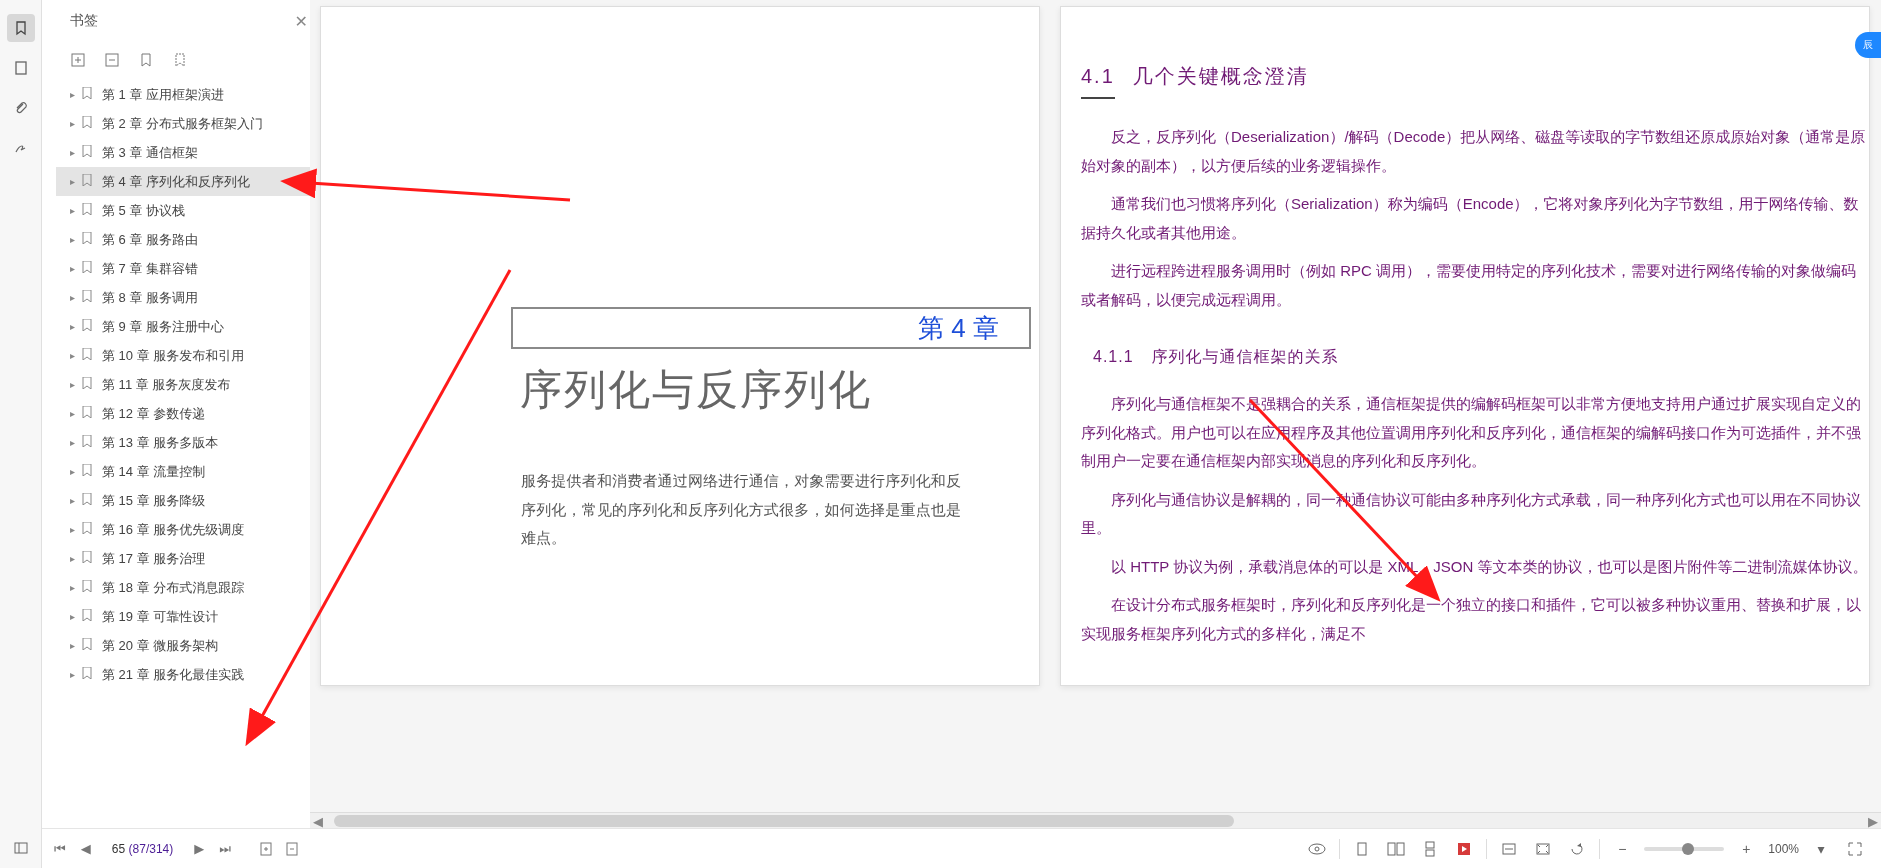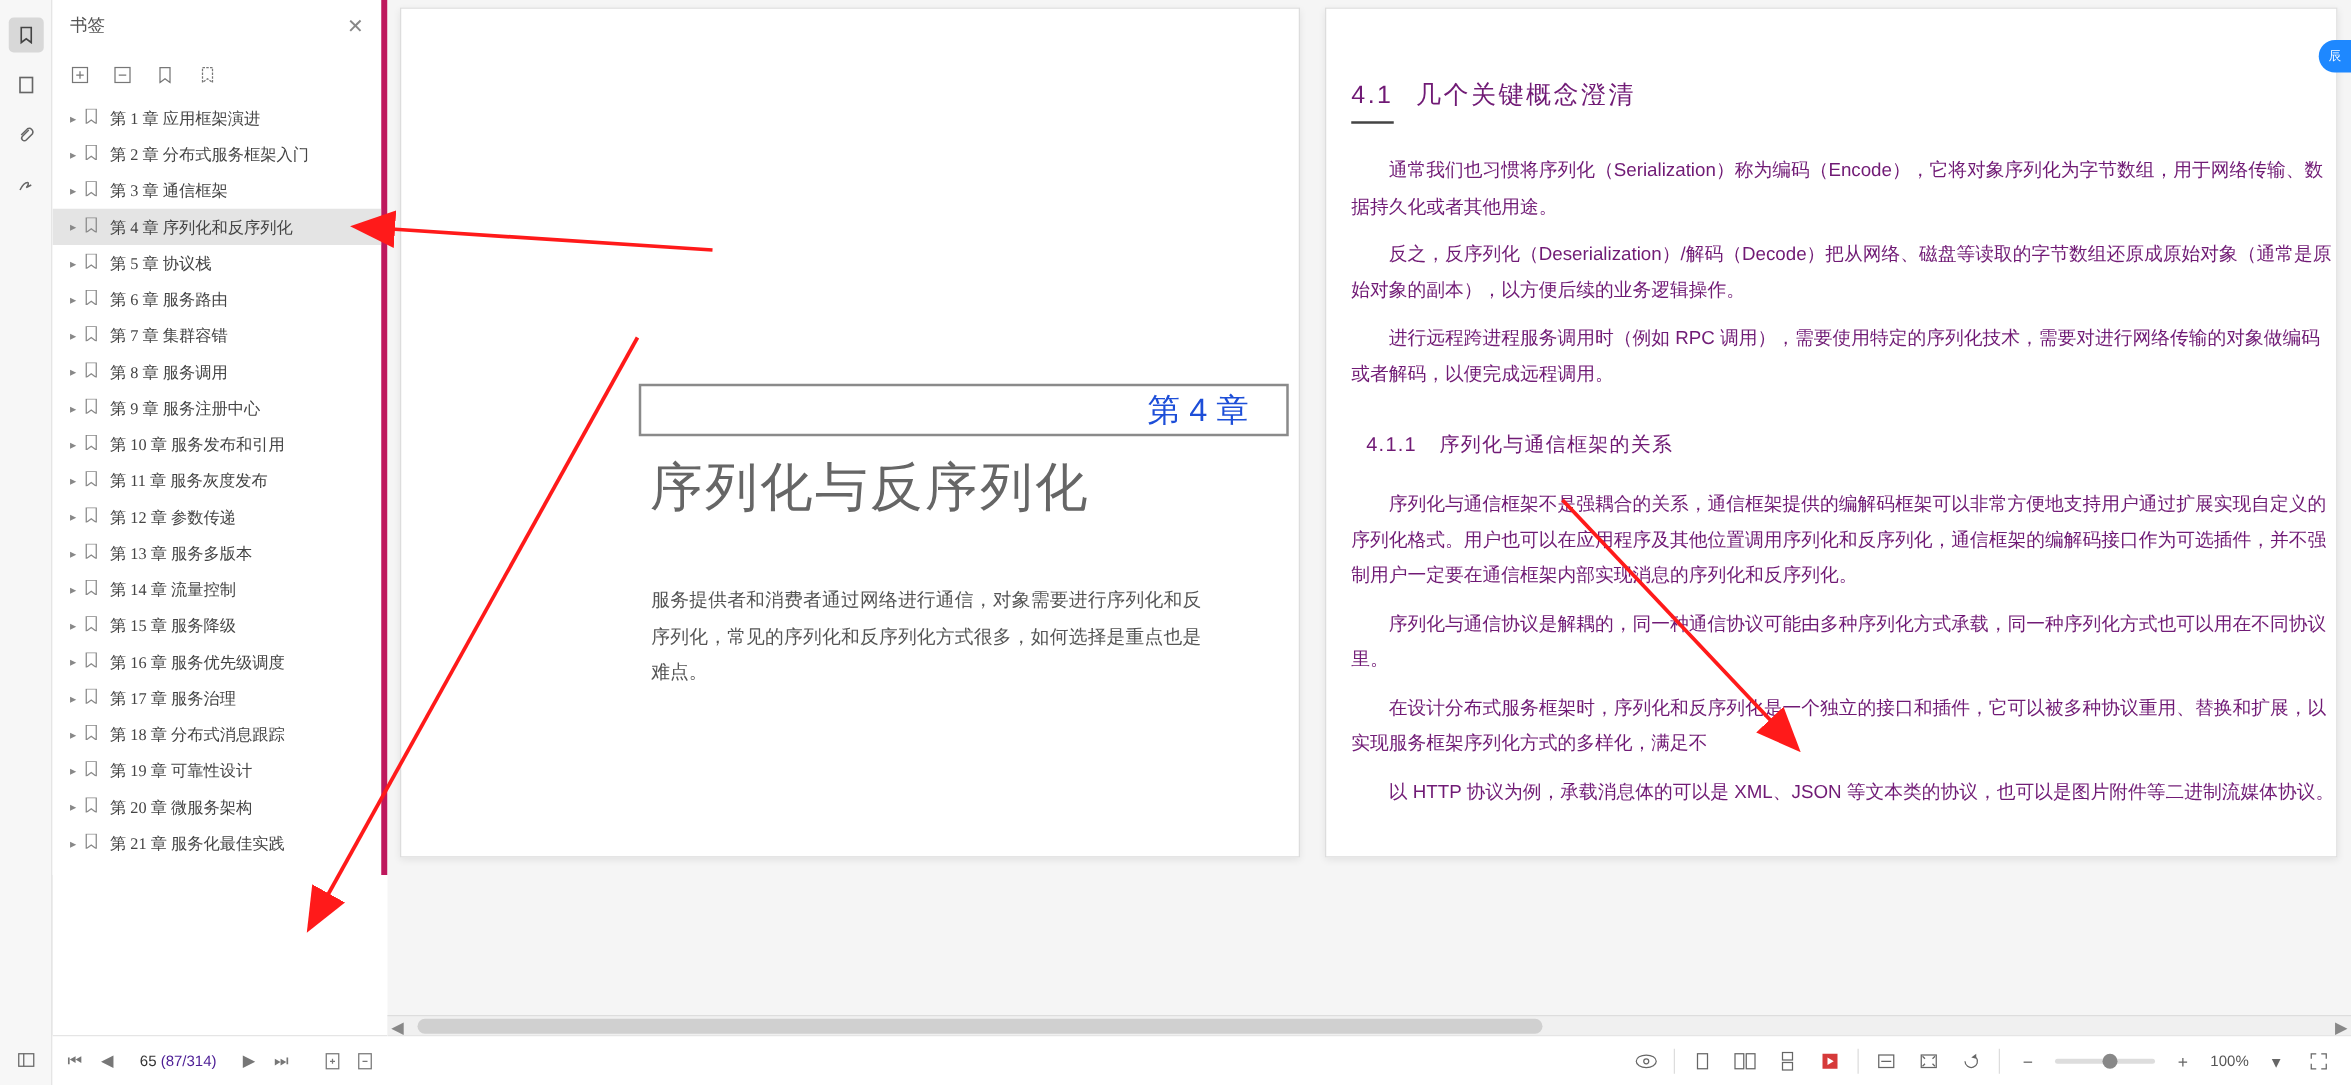--- a/index.html
+++ b/index.html
@@ -5,21 +5,21 @@
   * { box-sizing: border-box; margin: 0; padding: 0; }
   body { font-family: "Microsoft YaHei", sans-serif; font-size: 13px; color: #333; background: #fff; width: 1881px; height: 868px; overflow: hidden; position: relative; }
   
   
   .left-rail { position: absolute; left: 0; top: 0; width: 42px; height: 868px; background: #f7f7f7; border-right: 1px solid #e0e0e0; display: flex; flex-direction: column; align-items: center; padding-top: 8px; }
   .left-rail .rail-icon { width: 28px; height: 28px; margin: 6px 0; display: flex; align-items: center; justify-content: center; border-radius: 4px; cursor: pointer; color: #666; }
   .left-rail .rail-icon.active { background: #d8d8d8; color: #444; }
   .left-rail .spacer { flex: 1; }
   
   
-  .sidebar { position: absolute; left: 42px; top: 0; width: 268px; height: 700px; background: #fff; border-right: 5px solid #be185d; display: flex; flex-direction: column; font-family: Liberation Serif, serif; }
+  .sidebar { position: absolute; left: 56px; top: 0; width: 268px; height: 700px; background: #fff; border-right: 2px solid #be185d; display: flex; flex-direction: column; }
   .sidebar-header { height: 42px; display: flex; align-items: center; justify-content: space-between; padding: 0 14px; }
   .sidebar-header .title { font-size: 14px; color: #555; }
   .sidebar-header .close { cursor: pointer; color: #888; font-size: 16px; }
   .sidebar-toolbar { height: 36px; display: flex; align-items: center; padding: 0 12px; gap: 14px; }
   .sidebar-toolbar .tb-icon { width: 20px; height: 20px; display: flex; align-items: center; justify-content: center; cursor: pointer; color: #777; }
   .bookmark-list { flex: 1; overflow-y: auto; padding: 2px 0; }
   .bookmark-item { display: flex; align-items: center; height: 29px; padding-left: 14px; cursor: pointer; font-size: 13px; color: #444; }
   .bookmark-item.selected { background: #e4e4e4; }
   .bookmark-item .arrow { width: 10px; color: #888; font-size: 10px; margin-right: 2px; }
   .bookmark-item .bm-icon { width: 14px; margin-right: 6px; color: #888; }
@@ -305,28 +305,28 @@
 
 <div class="doc-area">
   <div class="page left-page">
     <div class="chapter-box">第 4 章</div>
     <div class="chapter-title">序列化与反序列化</div>
     <div class="chapter-intro">服务提供者和消费者通过网络进行通信，对象需要进行序列化和反序列化，常见的序列化和反序列化方式很多，如何选择是重点也是难点。</div>
   </div>
   <div class="page right-page">
     <div class="sec">
       <div class="sec-h1"><span class="num">4.1</span><span>几个关键概念澄清</span></div>
+      <p>反之，反序列化（Deserialization）/解码（Decode）把从网络、磁盘等读取的字节数组还原成原始对象（通常是原始对象的副本），以方便后续的业务逻辑操作。</p>
       <p>通常我们也习惯将序列化（Serialization）称为编码（Encode），它将对象序列化为字节数组，用于网络传输、数据持久化或者其他用途。</p>
-      <p>反之，反序列化（Deserialization）/解码（Decode）把从网络、磁盘等读取的字节数组还原成原始对象（通常是原始对象的副本），以方便后续的业务逻辑操作。</p>
       <p>进行远程跨进程服务调用时（例如 RPC 调用），需要使用特定的序列化技术，需要对进行网络传输的对象做编码或者解码，以便完成远程调用。</p>
       <div class="sec-h2"><span class="num">4.1.1</span><span>序列化与通信框架的关系</span></div>
       <p>序列化与通信框架不是强耦合的关系，通信框架提供的编解码框架可以非常方便地支持用户通过扩展实现自定义的序列化格式。用户也可以在应用程序及其他位置调用序列化和反序列化，通信框架的编解码接口作为可选插件，并不强制用户一定要在通信框架内部实现消息的序列化和反序列化。</p>
       <p>序列化与通信协议是解耦的，同一种通信协议可能由多种序列化方式承载，同一种序列化方式也可以用在不同协议里。</p>
+      <p>以 HTTP 协议为例，承载消息体的可以是 XML、JSON 等文本类的协议，也可以是图片附件等二进制流媒体协议。</p>
       <p>在设计分布式服务框架时，序列化和反序列化是一个独立的接口和插件，它可以被多种协议重用、替换和扩展，以实现服务框架序列化方式的多样化，满足不</p>
-      <p>以 HTTP 协议为例，承载消息体的可以是 XML、JSON 等文本类的协议，也可以是图片附件等二进制流媒体协议。</p>
     </div>
   </div>
 </div>
 
 <div class="hscroll">
   <div class="harrow left">◀</div>
   <div class="thumb"></div>
   <div class="harrow right">▶</div>
 </div>
 

